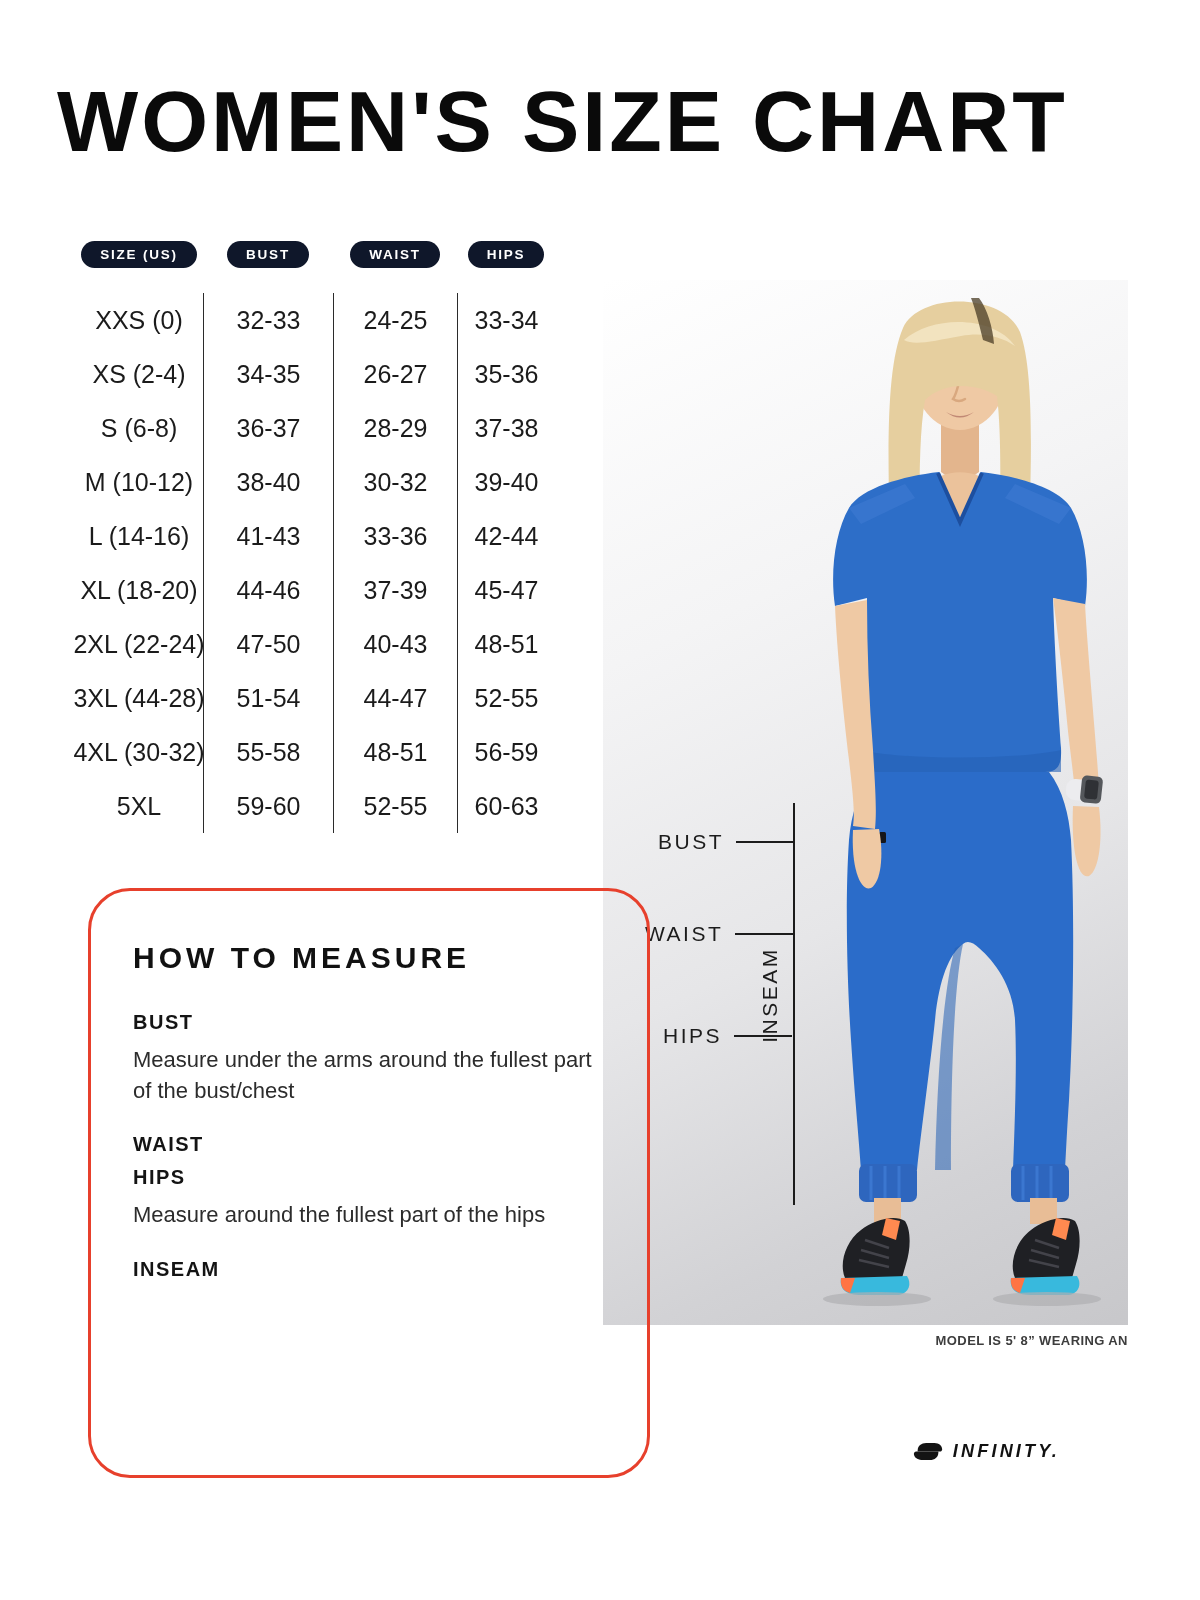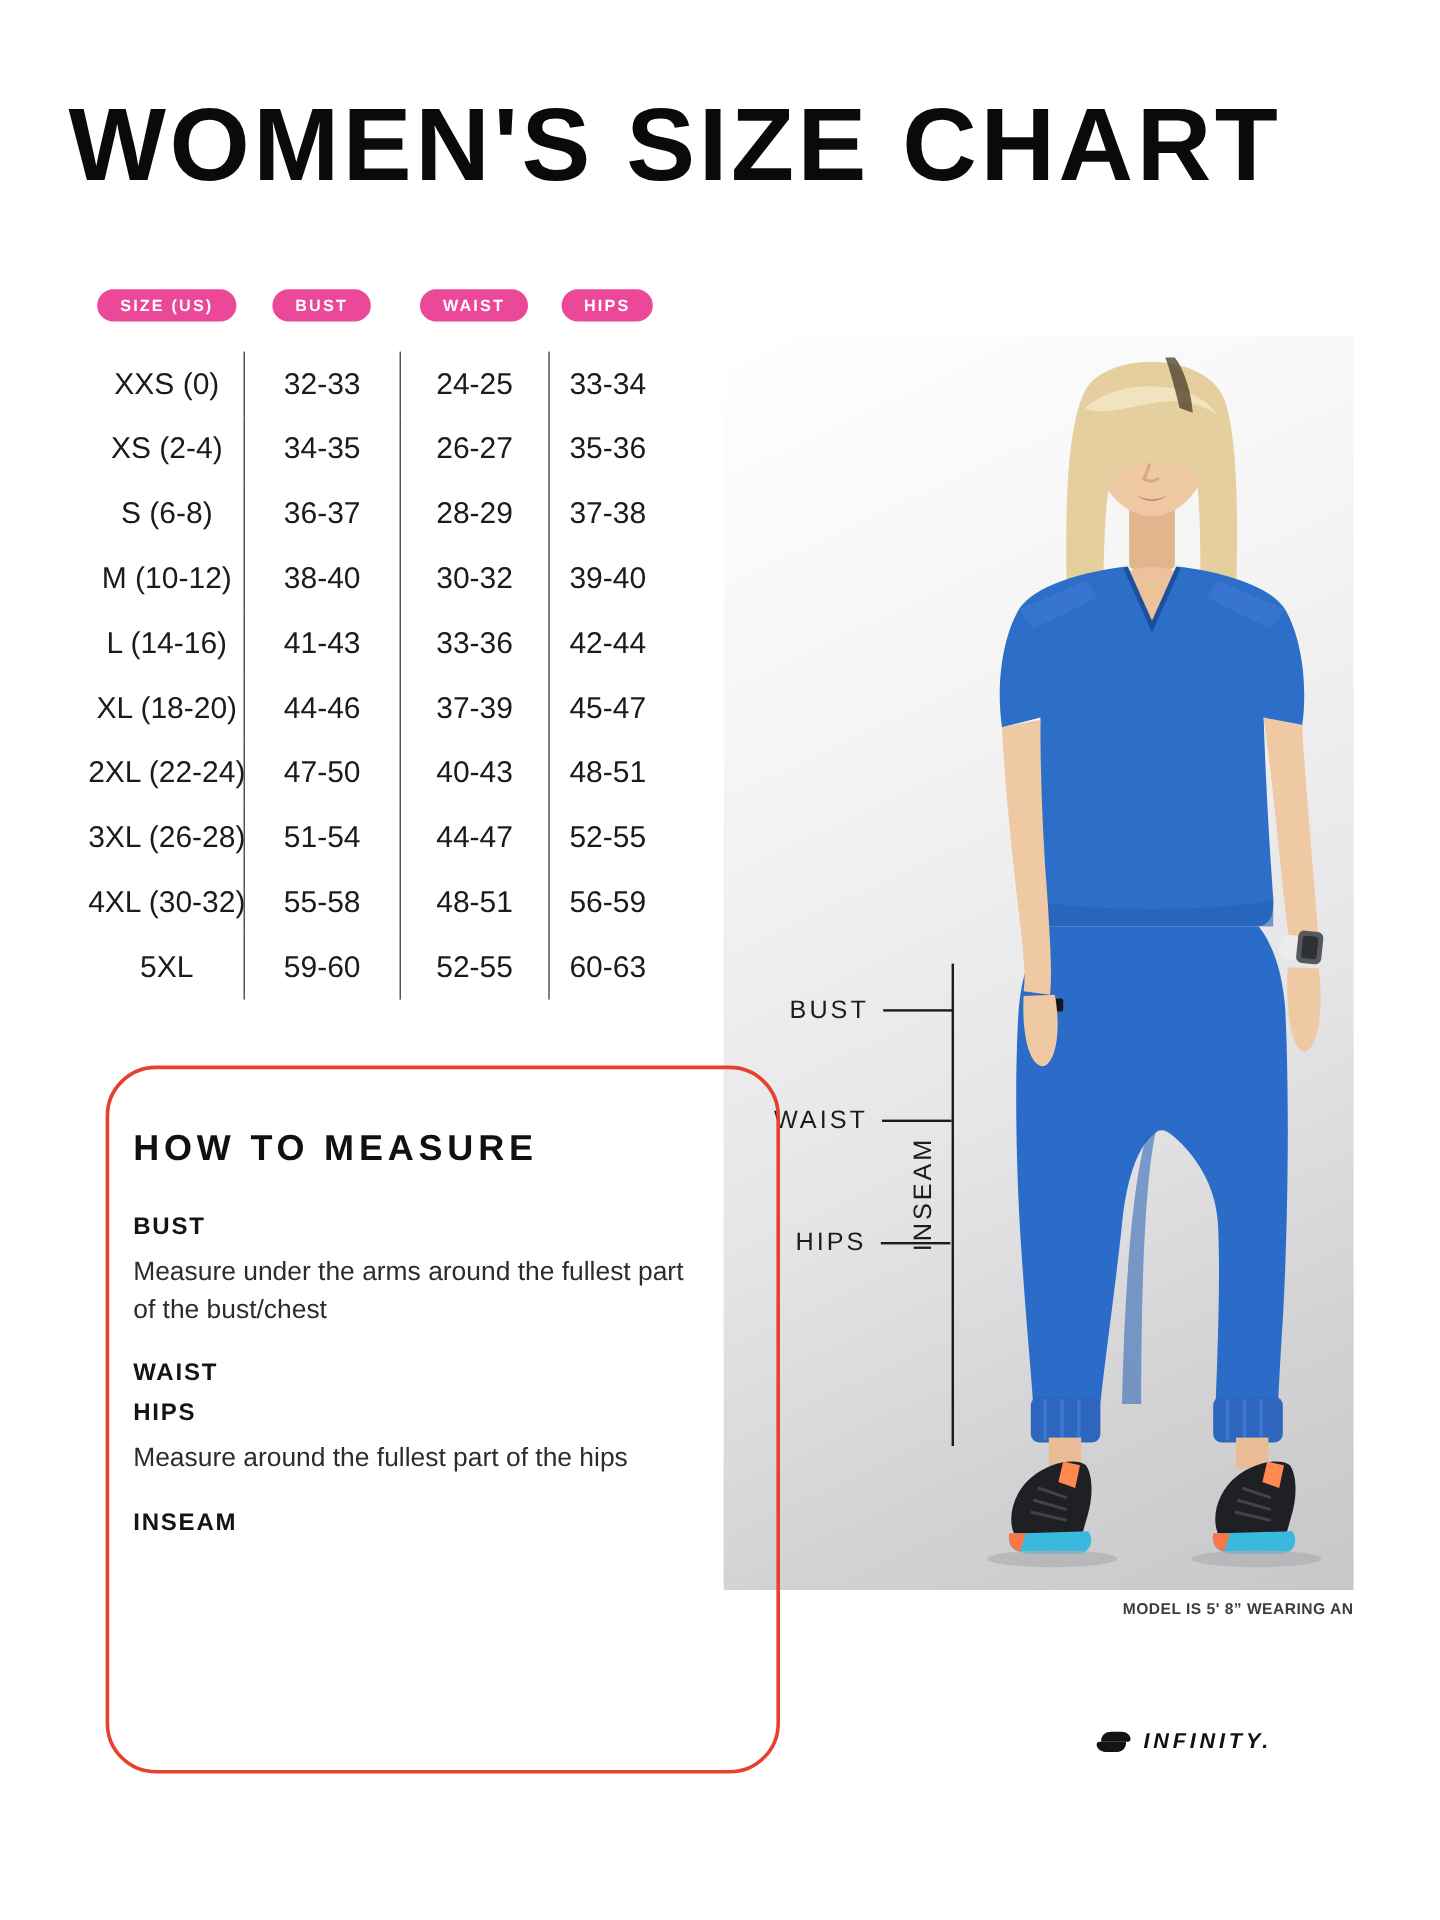--- a/index.html
+++ b/index.html
@@ -7,32 +7,32 @@
         font-family:"Liberation Sans", sans-serif;color:#1b1b1b;}
 
   
   .title{position:absolute;left:57px;top:78px;font-size:86px;font-weight:700;
          letter-spacing:3px;color:#0a0a0a;line-height:1;white-space:nowrap;}
 
   
   .size-table{position:absolute;left:75px;top:240px;width:480px;}
   .pill-row,.trow{display:grid;grid-template-columns:128px 130px 124px 98px;}
   .pill-cell{display:flex;justify-content:center;align-items:center;height:28px;}
-  .pill{background:#ec4899;color:#fff;border-radius:14px;height:27px;line-height:27px;
+  .pill{background:#0f172a;color:#fff;border-radius:14px;height:27px;line-height:27px;
         padding:0 19px;font-size:13.5px;font-weight:700;letter-spacing:1.8px;white-space:nowrap;}
   .tbody{margin-top:25px;}
   .trow{height:54px;}
   .tcell{display:flex;align-items:center;justify-content:center;font-size:25px;
          color:#1b1b1b;white-space:nowrap;text-align:right;}
   .trow .tcell + .tcell{border-left:1.5px solid #2b2b2b;}
 
   
   .measure-box{position:absolute;left:88px;top:888px;width:562px;height:590px;
                border:3px solid #E7402C;border-radius:42px;box-sizing:border-box;
-               padding:50px 40px 0 20px;background:transparent;z-index:3;}
+               padding:50px 40px 0 42px;background:transparent;z-index:3;}
   .mb-title{font-size:30px;font-weight:700;letter-spacing:4px;color:#111;margin:0 0 36px 0;}
   .mb-label{font-size:20px;font-weight:700;letter-spacing:1.5px;color:#141414;margin:0 0 10px 0;}
   .mb-text{font-size:22px;color:#2c2c2c;line-height:1.42;margin:0 0 27px 0;max-width:465px;}
 
   
   .photo{position:absolute;left:603px;top:280px;width:547px;height:1045px;z-index:1;
          background:linear-gradient(155deg,#ffffff 0%,#f4f4f5 30%,#e6e6e8 58%,#d2d2d5 82%,#c7c7ca 100%);}
   .photo svg{position:absolute;left:0;top:0;}
 
   .m-label{position:absolute;display:flex;align-items:center;gap:12px;font-size:21px;
@@ -112,21 +112,21 @@
         <div class="tcell">37-39</div>
         <div class="tcell">45-47</div>
       </div>
       <div class="trow">
         <div class="tcell">2XL (22-24)</div>
         <div class="tcell">47-50</div>
         <div class="tcell">40-43</div>
         <div class="tcell">48-51</div>
       </div>
       <div class="trow">
-        <div class="tcell">3XL (26-28)</div>
+        <div class="tcell">3XL (44-28)</div>
         <div class="tcell">51-54</div>
         <div class="tcell">44-47</div>
         <div class="tcell">52-55</div>
       </div>
       <div class="trow">
         <div class="tcell">4XL (30-32)</div>
         <div class="tcell">55-58</div>
         <div class="tcell">48-51</div>
         <div class="tcell">56-59</div>
       </div>

